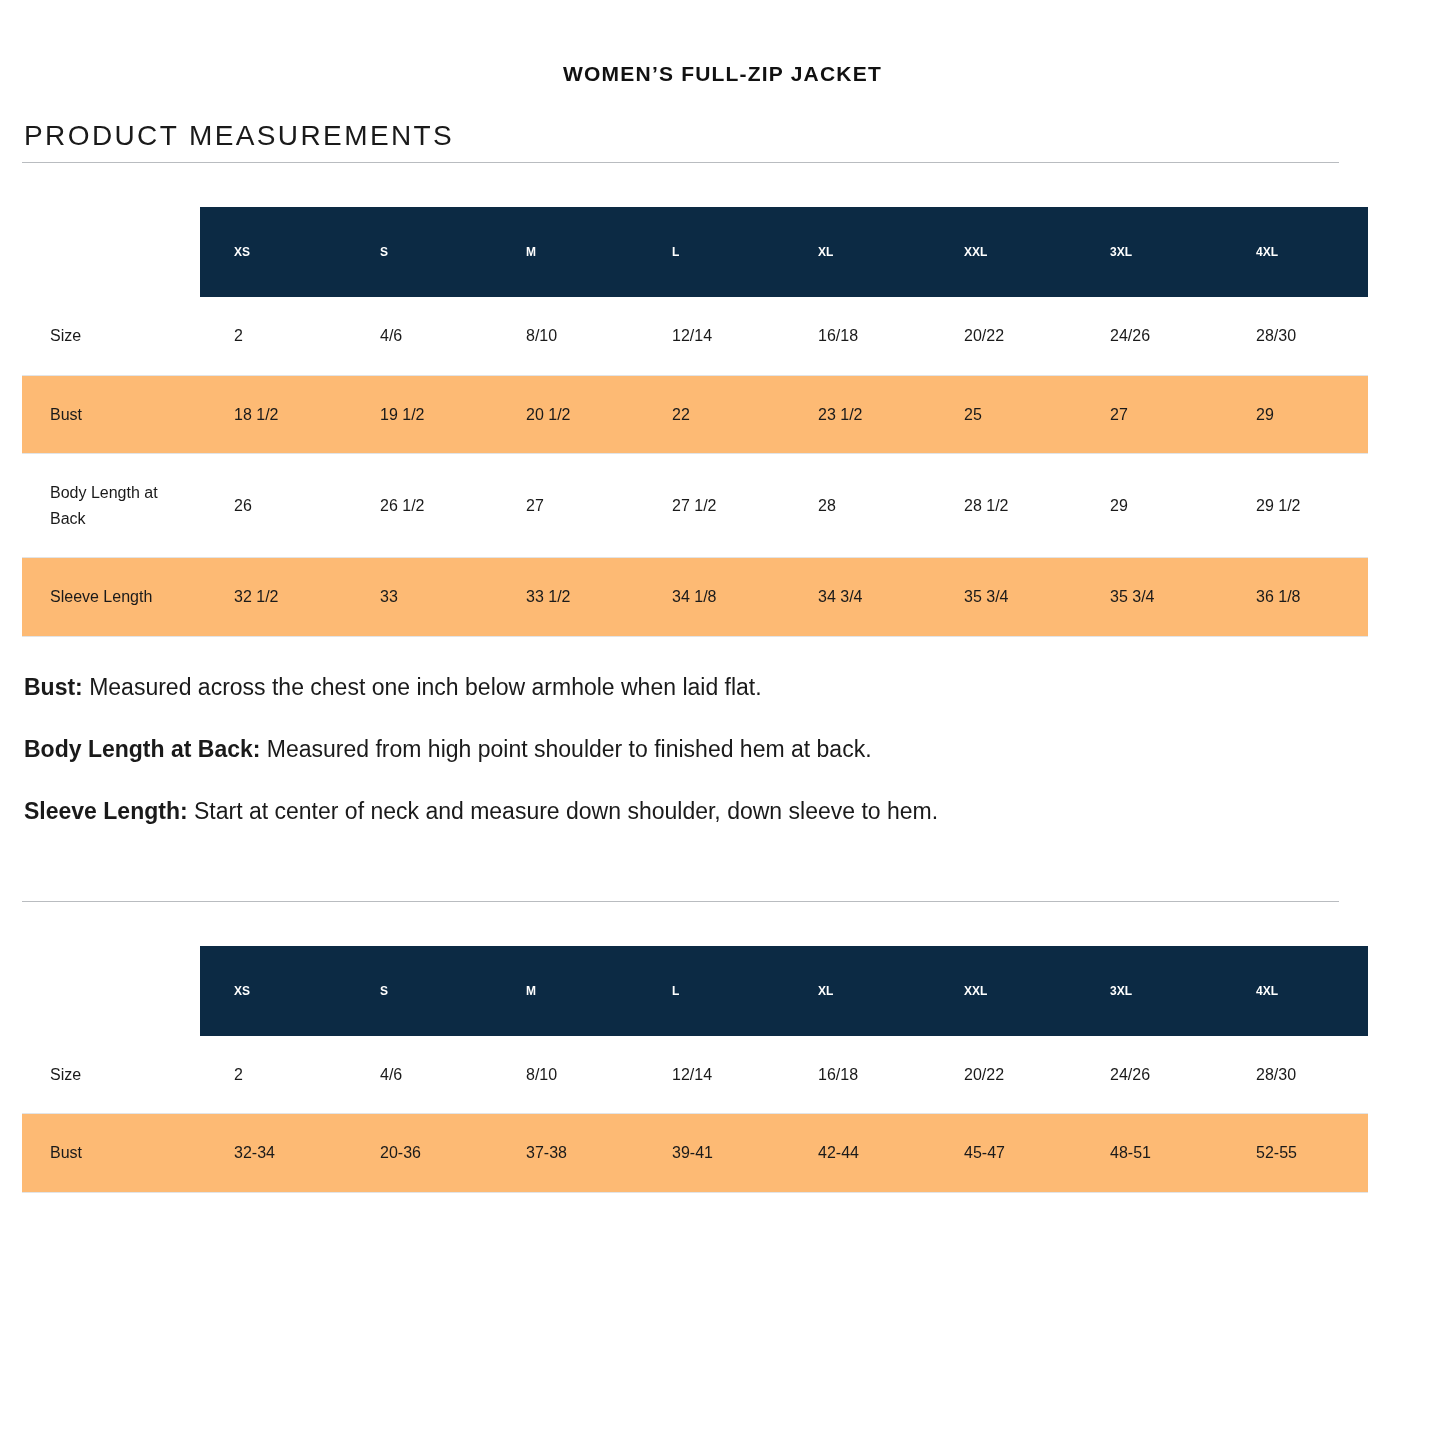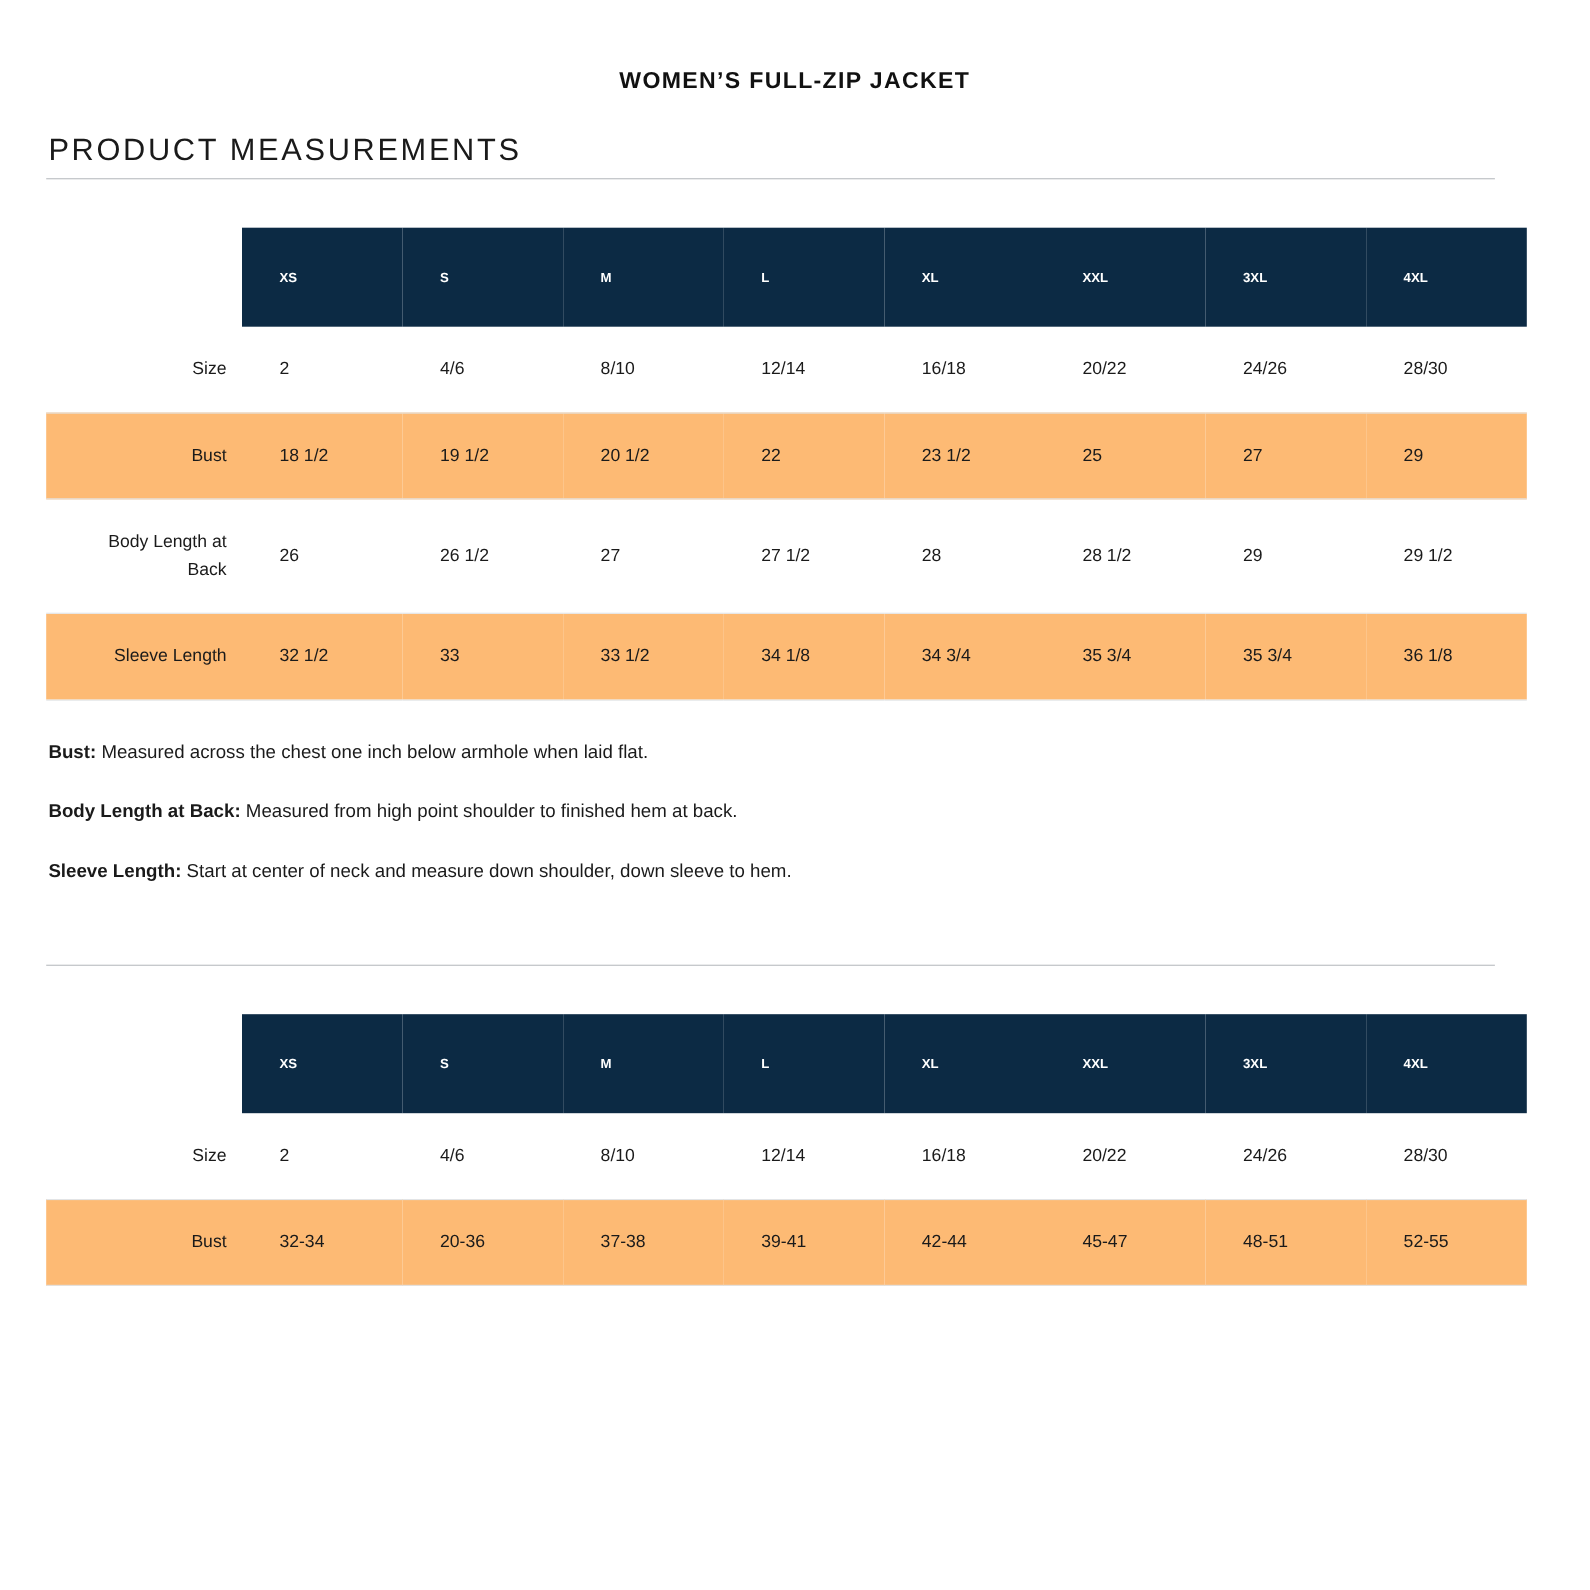--- a/index.html
+++ b/index.html
@@ -11,21 +11,21 @@
     height: 1445px;
     background: #ffffff;
     font-family: "Liberation Sans", sans-serif;
     color: #1a1a1a;
     -webkit-font-smoothing: antialiased;
   }
   .page {
     width: 1445px;
     height: 1445px;
     box-sizing: border-box;
-    padding: 0 42px;
+    padding: 0 22px;
     position: relative;
   }
   .doc-title {
     text-align: center;
     font-size: 21px;
     font-weight: bold;
     letter-spacing: 1.2px;
     color: #111111;
     padding-top: 62px;
     margin: 0 0 34px 0;
@@ -69,34 +69,33 @@
     font-size: 16px;
     color: #1a1a1a;
     padding: 26px 0 26px 34px;
     vertical-align: middle;
     border-bottom: 1px solid #e2e4e6;
     line-height: 1.6;
   }
   table.size-table tbody td.row-label {
     padding-left: 28px;
     padding-right: 14px;
-    text-align: right;
   }
   table.size-table tbody tr.shade td {
     background: #fdba74;
   }
   table.size-table tbody tr:first-child td {
     border-top: none;
   }
   .notes {
     margin-top: 36px;
     margin-left: 2px;
   }
   .note {
-    font-size: 17px;
+    font-size: 23px;
     color: #1a1a1a;
     margin: 0 0 32px 0;
     line-height: 1.3;
   }
   .note b { font-weight: bold; }
   .section-two { margin-top: 74px; }
 </style>
 </head>
 <body>
 

